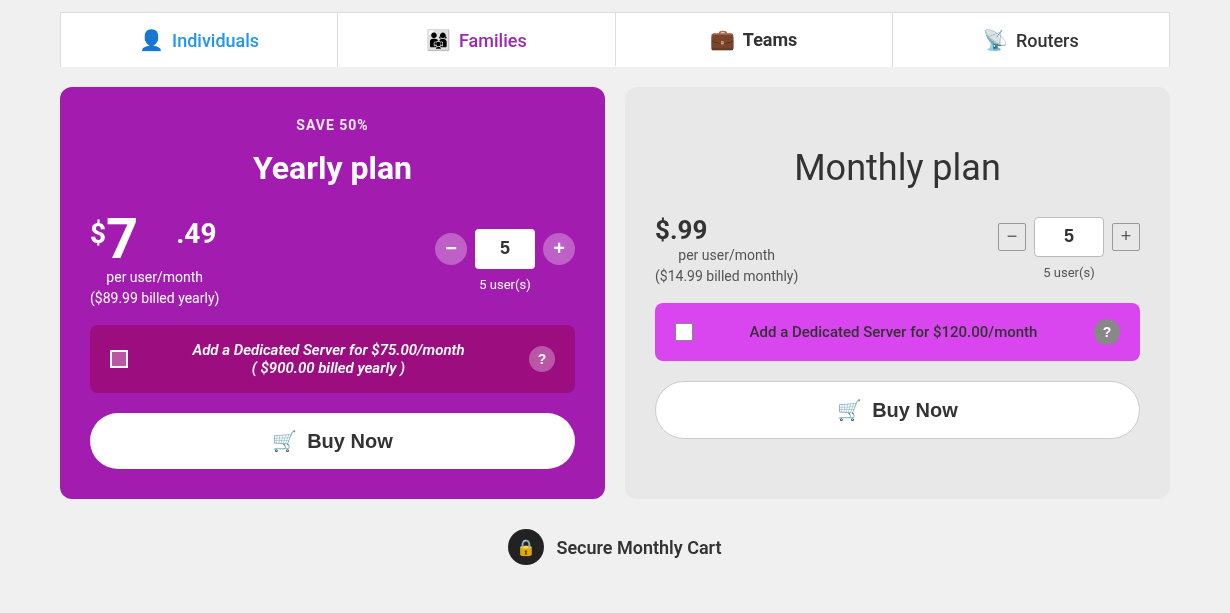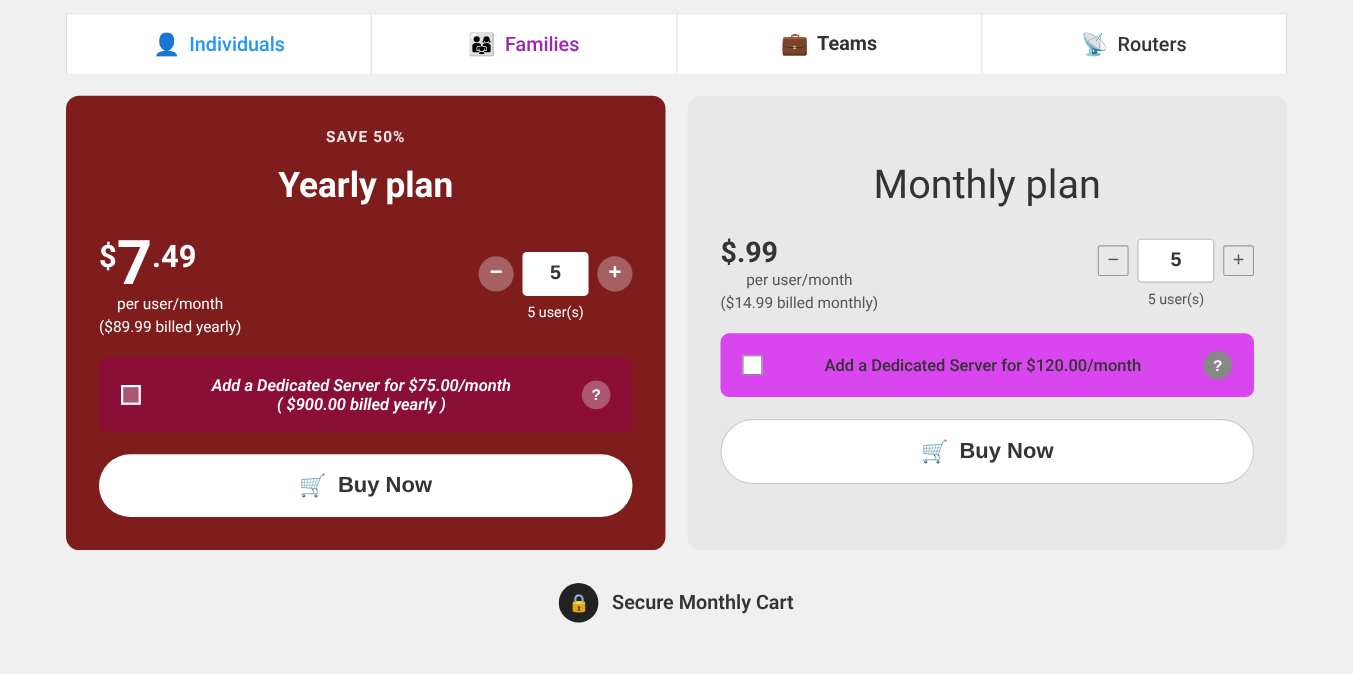--- a/index.html
+++ b/index.html
@@ -54,21 +54,21 @@
     
     .main-content {
       display: flex;
       padding: 20px 60px 20px 60px;
       gap: 20px;
     }
 
     
     .yearly-card {
       flex: 1;
-      background: #7f1d1d;
+      background: #a21caf;
       border-radius: 12px;
       padding: 30px 30px 30px 30px;
       color: #fff;
       display: flex;
       flex-direction: column;
       gap: 16px;
     }
 
     .save-badge {
       text-align: center;
@@ -110,20 +110,21 @@
       font-weight: 700;
       color: #fff;
       line-height: 1;
     }
 
     .price-cents {
       font-size: 28px;
       font-weight: 700;
       color: #fff;
       margin-top: 6px;
+      margin-left: 38px;
     }
 
     .quantity-control {
       display: flex;
       align-items: center;
       gap: 8px;
       flex-direction: column;
     }
 
     .quantity-row {

